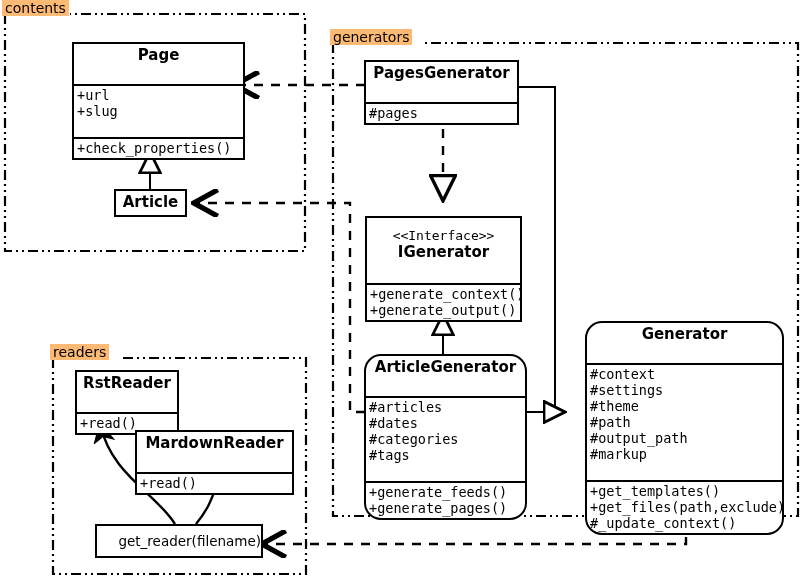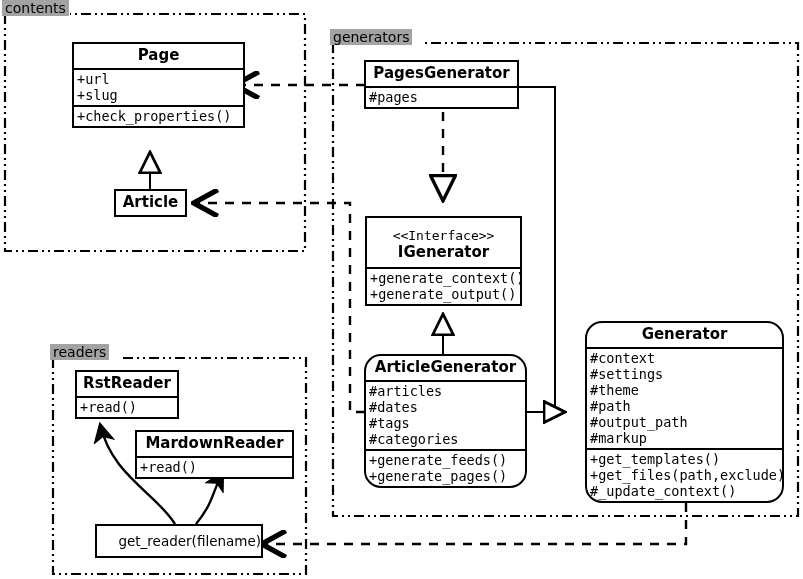--- a/index.html
+++ b/index.html
@@ -21,21 +21,21 @@
     left: 0; top: 0;
     width: 803px;
     height: 579px;
     pointer-events: none;
   }
   .pkg-label {
     position: absolute;
     font-family: "DejaVu Sans", sans-serif;
     font-size: 14px;
     color: #000;
-    background: #a3a3a3;
+    background: #fdba74;
     padding: 0 3px;
     white-space: nowrap;
     line-height: 16px;
   }
   .umlbox {
     position: absolute;
     border: 2px solid #000;
     background: #ffffff;
     box-sizing: border-box;
     overflow: hidden;
@@ -59,20 +59,21 @@
   }
   .uml-sep {
     border-top: 2px solid #000;
   }
   .uml-compartment {
     font-family: "DejaVu Sans Mono", monospace;
     font-size: 13.5px;
     line-height: 16px;
     padding: 1px 3px 2px 3px;
     white-space: nowrap;
+    margin-top: 16px;
   }
   .uml-compartment div { white-space: nowrap; }
   .plainbox {
     position: absolute;
     border: 2px solid #000;
     background: #ffffff;
     box-sizing: border-box;
     display: flex;
     align-items: center;
     justify-content: flex-end;
@@ -182,22 +183,22 @@
       <div>+generate_context()</div>
       <div>+generate_output()</div>
     </div>
   </div>
 
   <div class="umlbox" style="left:364px; top:354px; width:163px;border-radius:17px;">
     <div class="uml-title">ArticleGenerator</div>
     <div class="uml-compartment uml-sep">
       <div>#articles</div>
       <div>#dates</div>
+      <div>#categories</div>
       <div>#tags</div>
-      <div>#categories</div>
     </div>
     <div class="uml-compartment uml-sep">
       <div>+generate_feeds()</div>
       <div>+generate_pages()</div>
     </div>
   </div>
 
   <div class="umlbox" style="left:585px; top:321px; width:199px;border-radius:17px;">
     <div class="uml-title">Generator</div>
     <div class="uml-compartment uml-sep">

